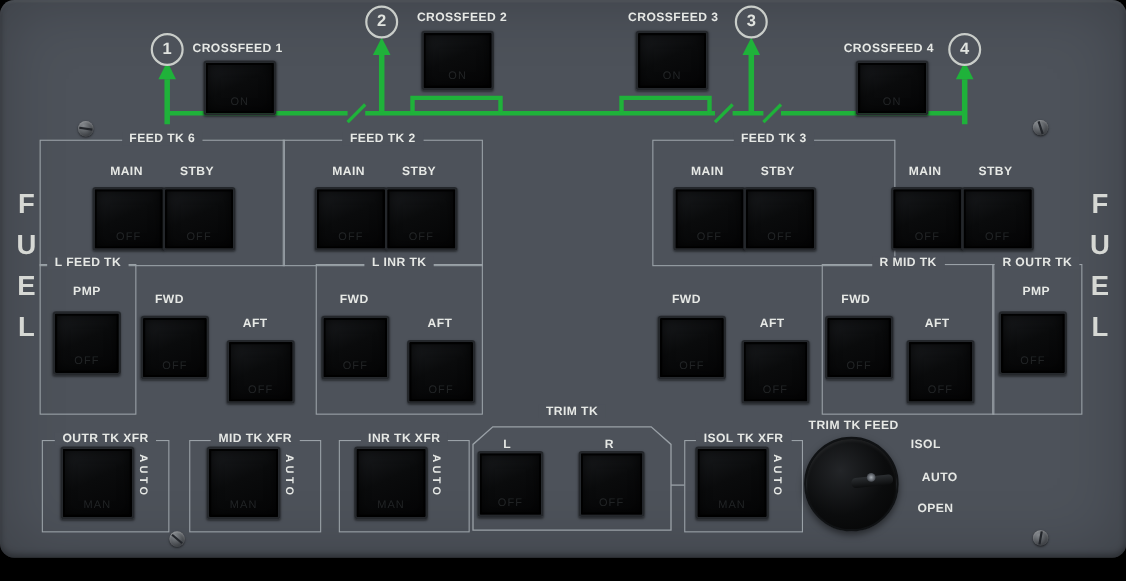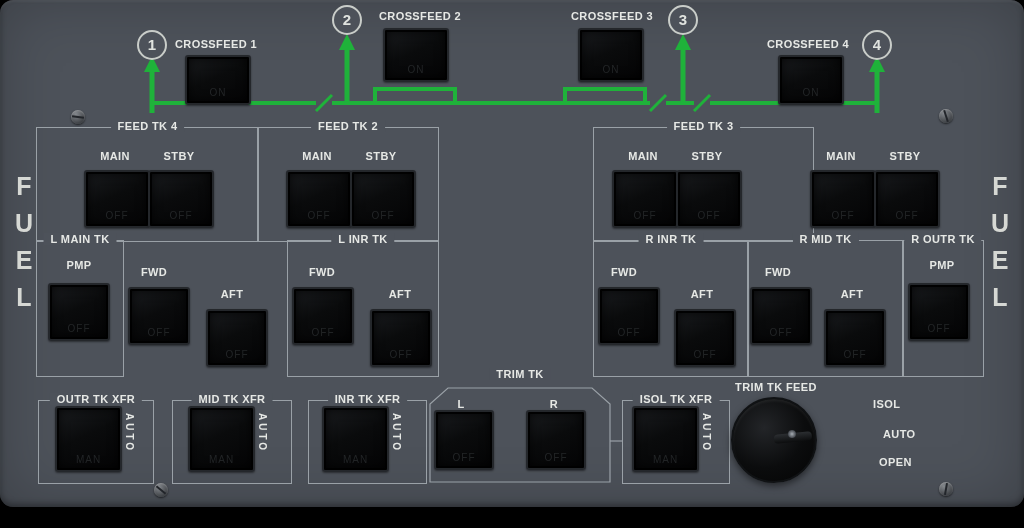--- a/index.html
+++ b/index.html
@@ -12,21 +12,21 @@
          border-radius:13px;
          box-shadow:inset 0 0 60px rgba(0,0,0,.22), inset 0 2px 2px rgba(255,255,255,.08), inset 0 -3px 6px rgba(0,0,0,.35);}
   .lines{position:absolute;left:0;top:0;pointer-events:none;}
   .g{stroke:var(--green);fill:none;}
   .gf{fill:var(--green);}
   .l{stroke:var(--line);fill:none;stroke-width:1.2;}
 
   .lbl{position:absolute;transform:translateX(-50%);color:var(--text);font-weight:bold;
        font-size:11px;letter-spacing:.4px;white-space:nowrap;}
   .onborder{background:var(--panel);padding:0 7px;}
-  .poslabel{position:absolute;color:var(--text);font-weight:bold;font-size:11px;letter-spacing:.4px;margin-left:45px;}
+  .poslabel{position:absolute;color:var(--text);font-weight:bold;font-size:11px;letter-spacing:.4px;}
   .sec{position:absolute;border:1px solid var(--line);}
   .seclegend{position:absolute;top:-8px;left:50%;transform:translateX(-50%);background:var(--panel);
              padding:0 7px;color:var(--text);font-weight:bold;font-size:11px;letter-spacing:.4px;white-space:nowrap;}
 
   .korry{position:absolute;border:2px solid #24272b;border-radius:3px;
          background:linear-gradient(155deg,#1a1c1f,#0a0b0c 45%,#040405);
          box-shadow:inset 0 0 0 2px rgba(0,0,0,.85), inset 0 0 12px #000, 0 1px 2px rgba(0,0,0,.45);
          display:flex;align-items:flex-end;justify-content:center;}
   .korry .legend{color:rgba(175,185,195,.16);font-size:10px;font-weight:normal;letter-spacing:1px;padding-bottom:5px;}
 
@@ -93,21 +93,21 @@
         <span class="legend">ON</span>
       </div>
     <div class="korry" style="left:578px;top:28px;width:62px;height:50px">
         <span class="legend">ON</span>
       </div>
     <div class="korry" style="left:778px;top:55px;width:62px;height:46px">
         <span class="legend">ON</span>
       </div>
 
     <div class="sec" style="left:36px;top:127px;width:221px;height:113px">
-        <span class="seclegend">FEED TK 4</span>
+        <span class="seclegend">FEED TK 6</span>
       </div>
     <div class="sec" style="left:257px;top:127px;width:180px;height:113px">
         <span class="seclegend">FEED TK 2</span>
       </div>
     <div class="sec" style="left:593px;top:127px;width:219px;height:113px">
         <span class="seclegend">FEED TK 3</span>
       </div>
 
     <div class="lbl" style="left:115px;top:150px">MAIN</div>
     <div class="lbl" style="left:179px;top:150px">STBY</div>
@@ -137,27 +137,24 @@
         <span class="legend">OFF</span>
       </div>
     <div class="korry" style="left:810px;top:170px;width:62px;height:54px">
         <span class="legend">OFF</span>
       </div>
     <div class="korry" style="left:874px;top:170px;width:62px;height:54px">
         <span class="legend">OFF</span>
       </div>
 
     <div class="sec" style="left:36px;top:240px;width:86px;height:135px">
-        <span class="seclegend">L MAIN TK</span>
+        <span class="seclegend">L FEED TK</span>
       </div>
     <div class="sec" style="left:287px;top:240px;width:150px;height:135px">
         <span class="seclegend">L INR TK</span>
-      </div>
-    <div class="sec" style="left:593px;top:240px;width:154px;height:135px">
-        <span class="seclegend">R INR TK</span>
       </div>
     <div class="sec" style="left:747px;top:240px;width:155px;height:135px">
         <span class="seclegend">R MID TK</span>
       </div>
     <div class="sec" style="left:902px;top:240px;width:80px;height:135px">
         <span class="seclegend">R OUTR TK</span>
       </div>
 
     <div class="lbl" style="left:79px;top:259px">PMP</div>
     <div class="lbl" style="left:942px;top:259px">PMP</div>

